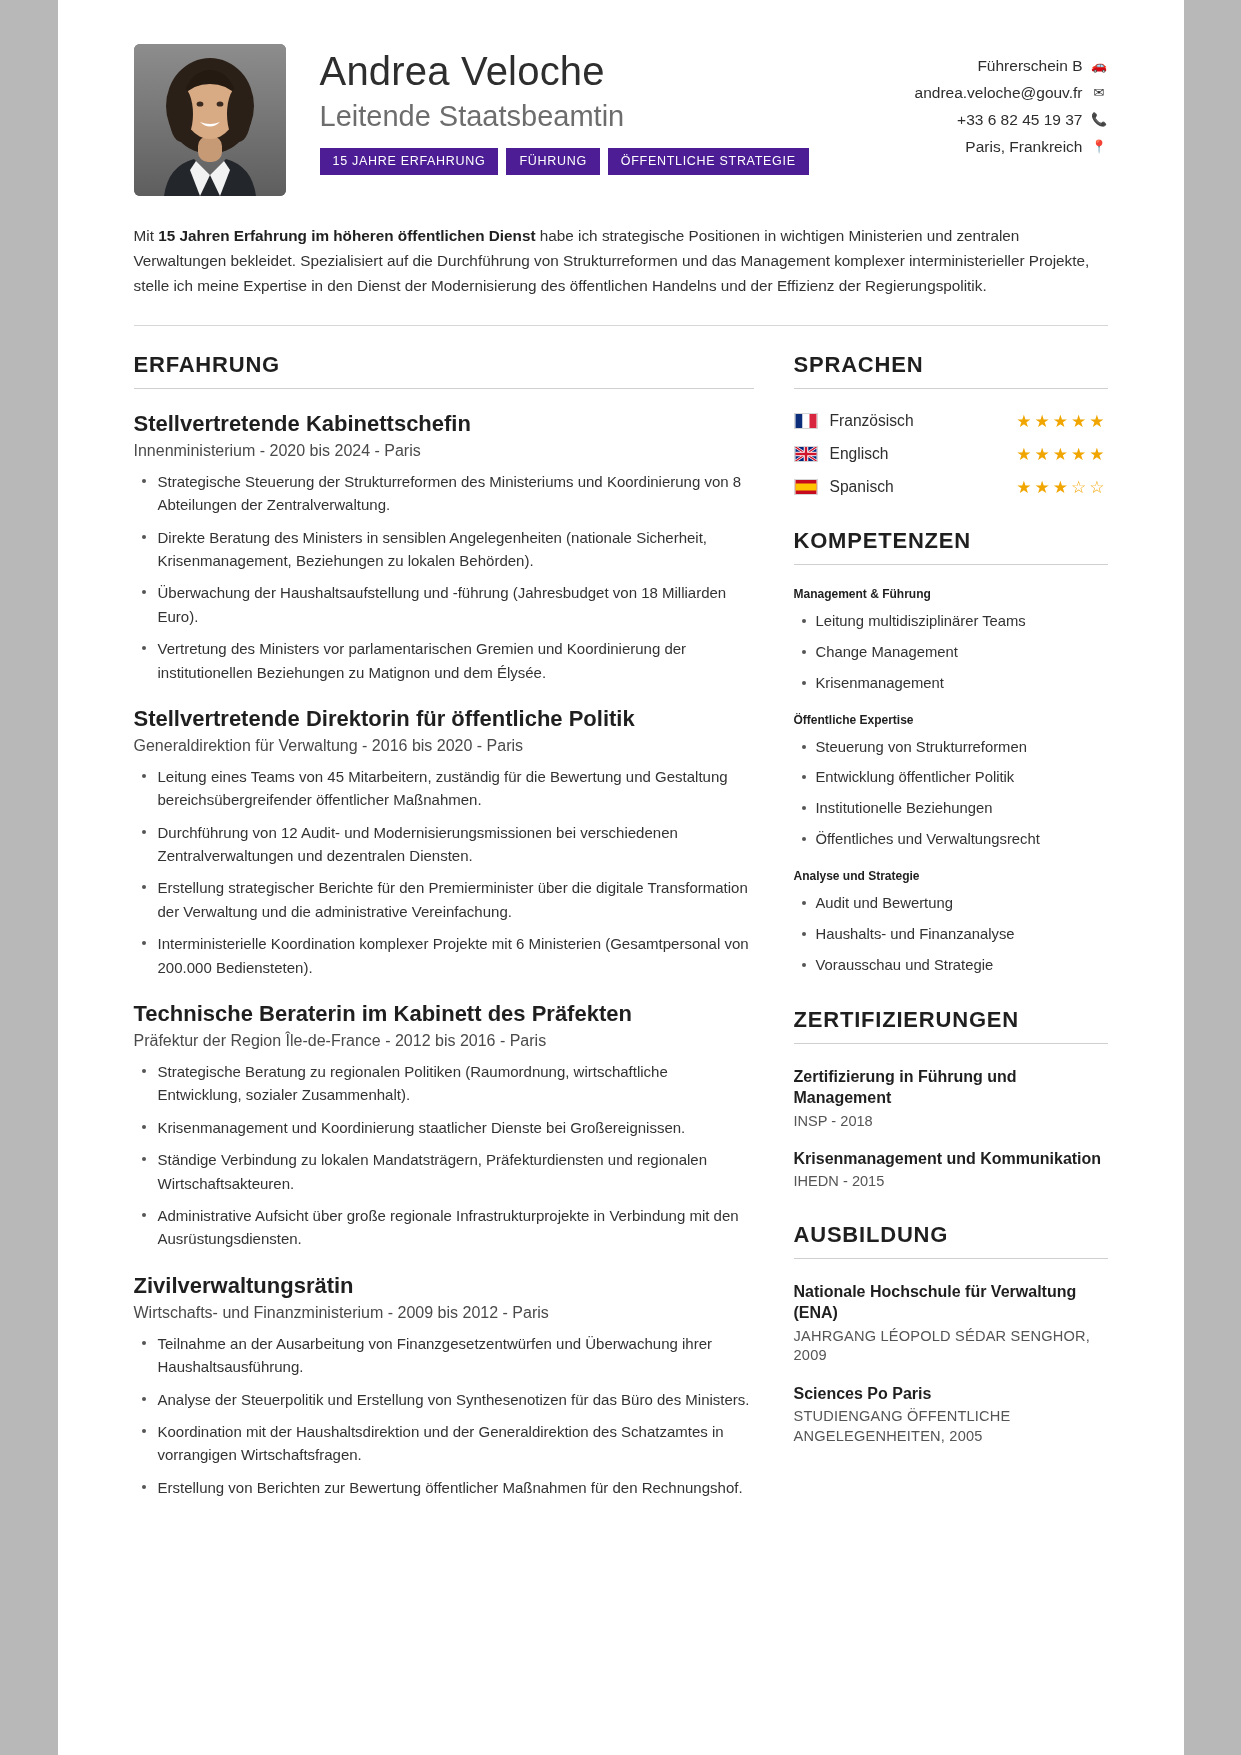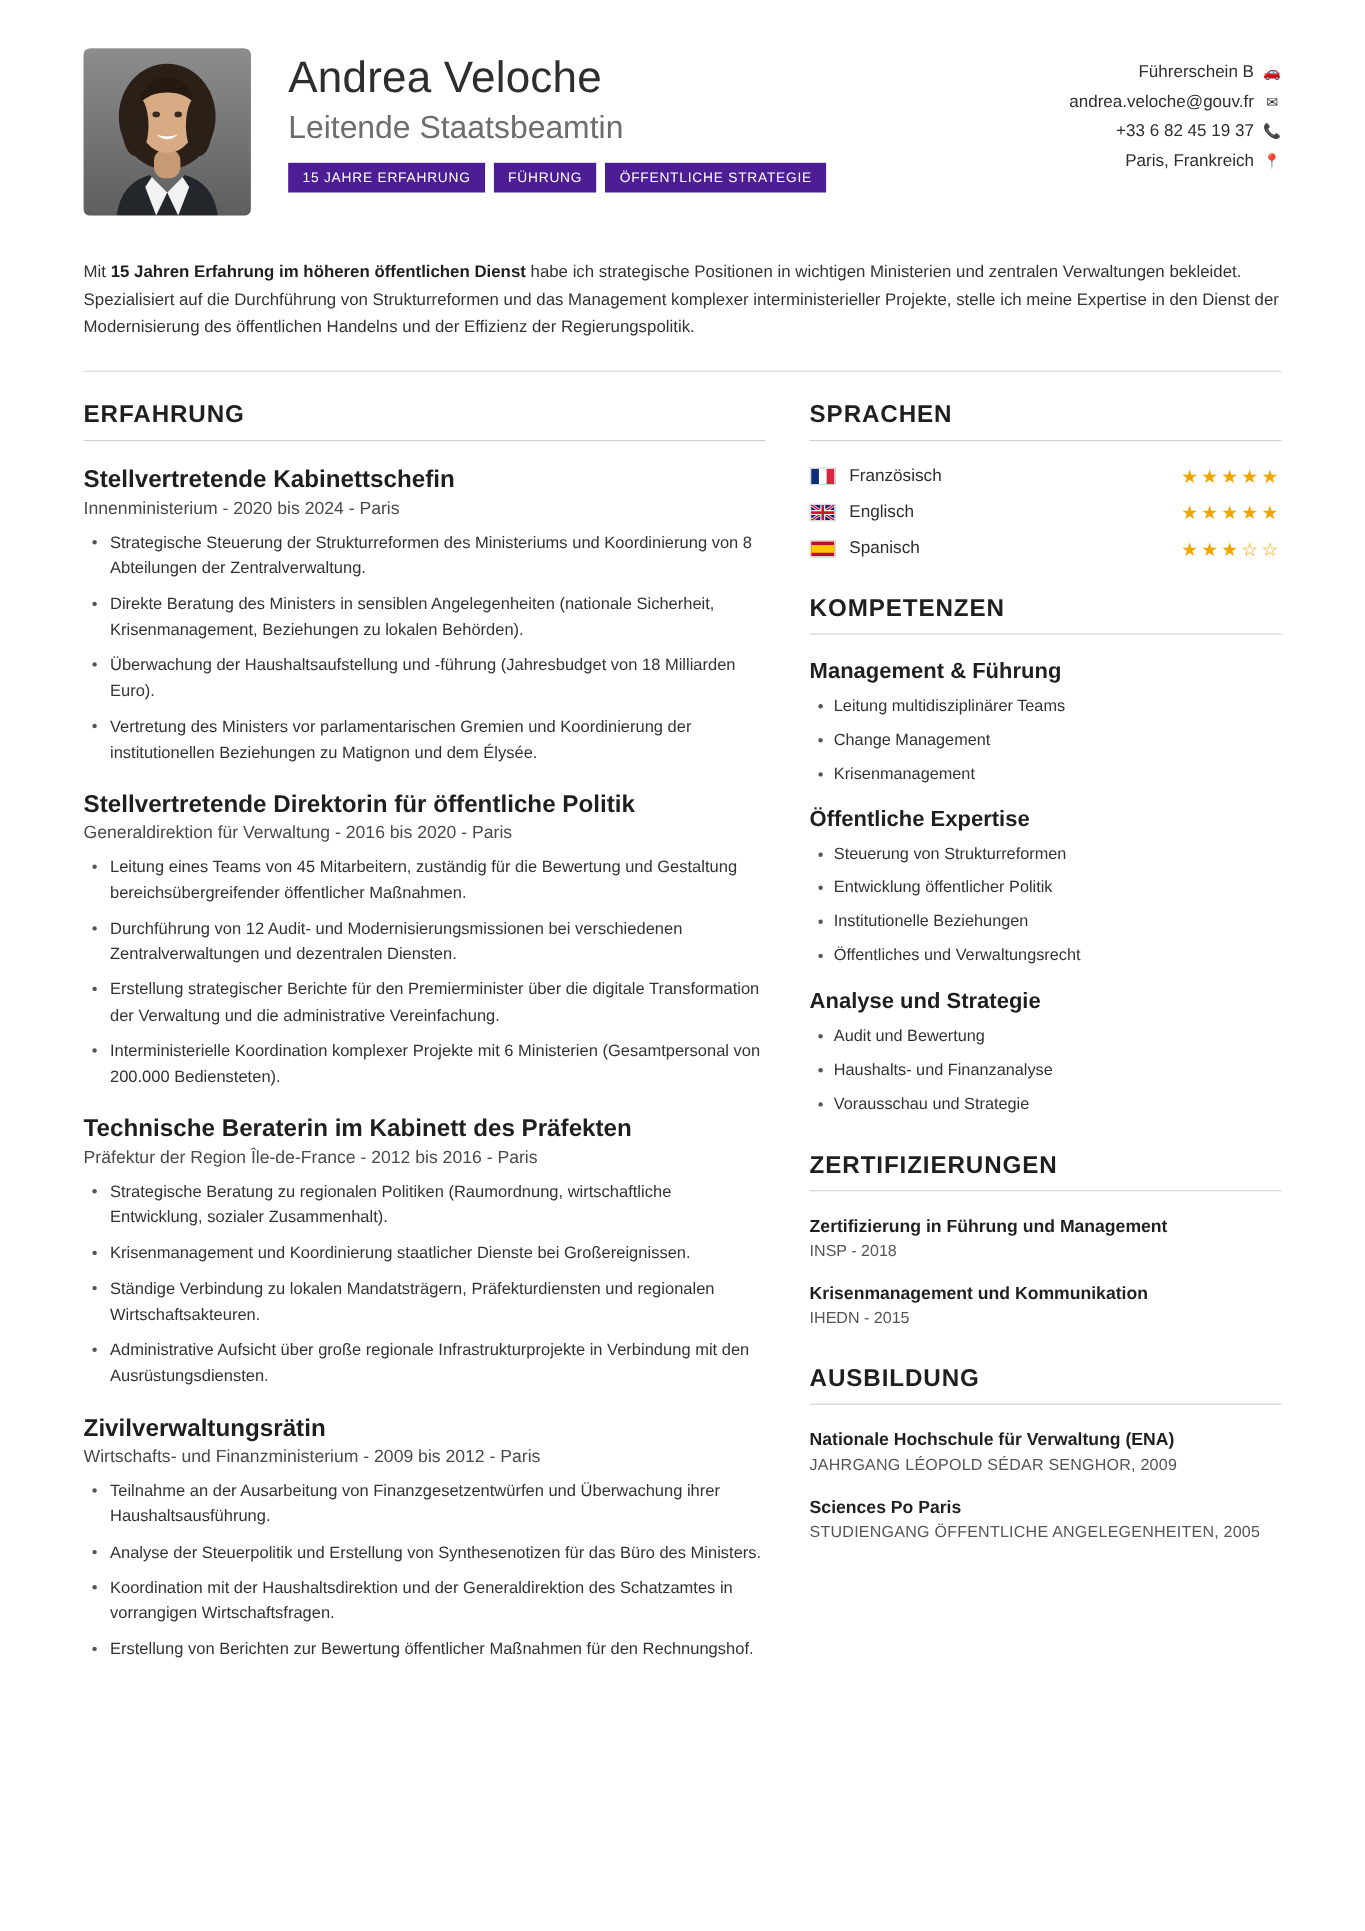--- a/index.html
+++ b/index.html
@@ -2,21 +2,21 @@
 <html lang="de"><head>
 <meta charset="utf-8">
 <style>
   * { box-sizing: border-box; }
   html, body {
     margin: 0; padding: 0;
     background: #b8b8b8;
     font-family: "Liberation Sans", sans-serif;
   }
   .page {
-    width: 1241px;
+    width: 1126px;
     min-height: 1755px;
     margin: 0 auto;
     background: #ffffff;
     padding: 44px 76px 40px 76px;
     position: relative;
   }
 
   
   .header {
     display: flex;
@@ -76,21 +76,21 @@
     display: flex;
     justify-content: flex-end;
     align-items: center;
     gap: 8px;
     white-space: nowrap;
   }
   .c-ico { width: 17px; text-align: center; font-size: 13px; line-height: 1; }
 
   
   .summary {
-    margin-top: 40px;
+    margin-top: 28px;
     font-size: 15.3px;
     line-height: 1.63;
     color: #333;
     text-align: left;
   }
   .summary b { font-weight: 700; color: #1f1f1f; }
   .hr-top {
     margin-top: 26px;
     border: 0;
     border-top: 1px solid #d6d6d6;
@@ -169,21 +169,21 @@
     overflow: hidden;
     display: inline-block;
   }
   .flag svg { display: block; width: 100%; height: 100%; }
   .lang-name { font-size: 15.6px; color: #2e2e2e; flex: 1 1 auto; }
   .stars { letter-spacing: 3px; font-size: 17px; color: #f0a500; white-space: nowrap; }
 
   
   .skill-group { margin-bottom: 18px; }
   .skill-h {
-    font-size: 20px;
+    font-size: 12px;
     font-weight: 700;
     color: #1f1f1f;
     margin-bottom: 9px;
   }
   ul.skills { margin: 0; padding: 0 0 0 22px; list-style: none; }
   ul.skills li {
     position: relative;
     font-size: 14.8px;
     line-height: 1.55;
     color: #333;

